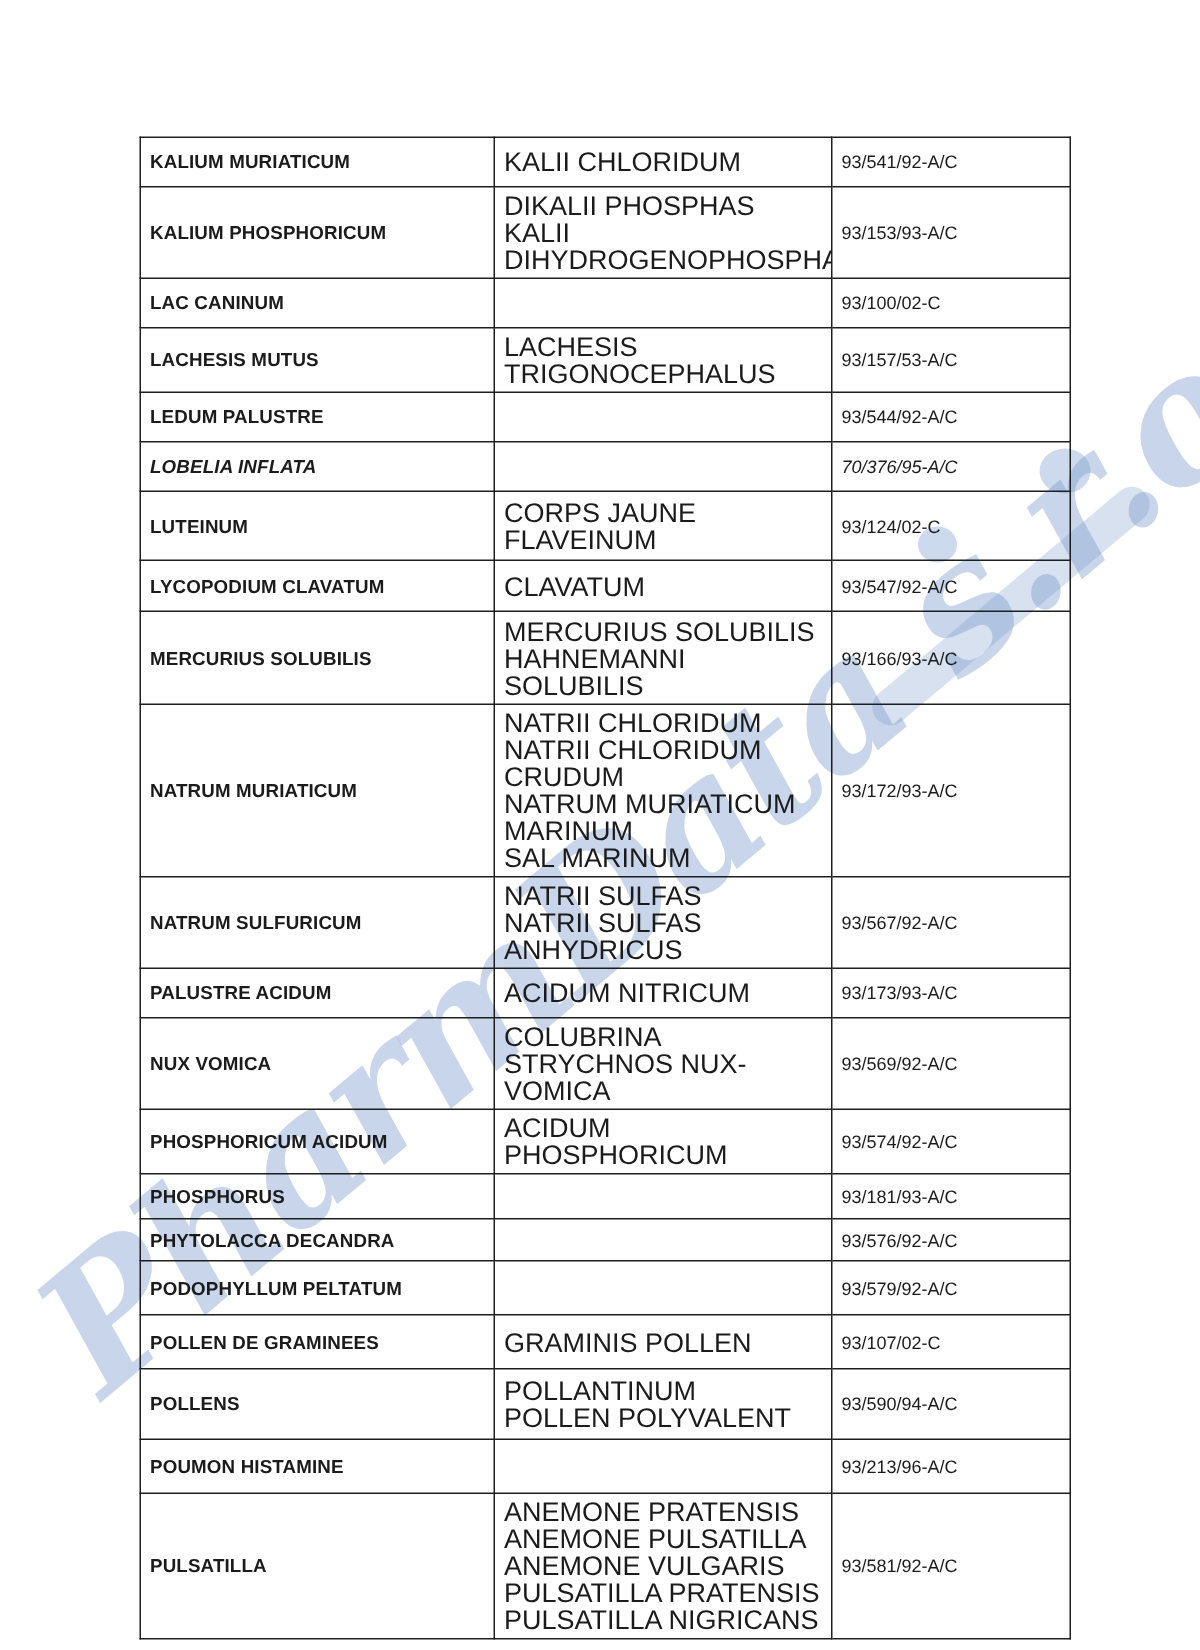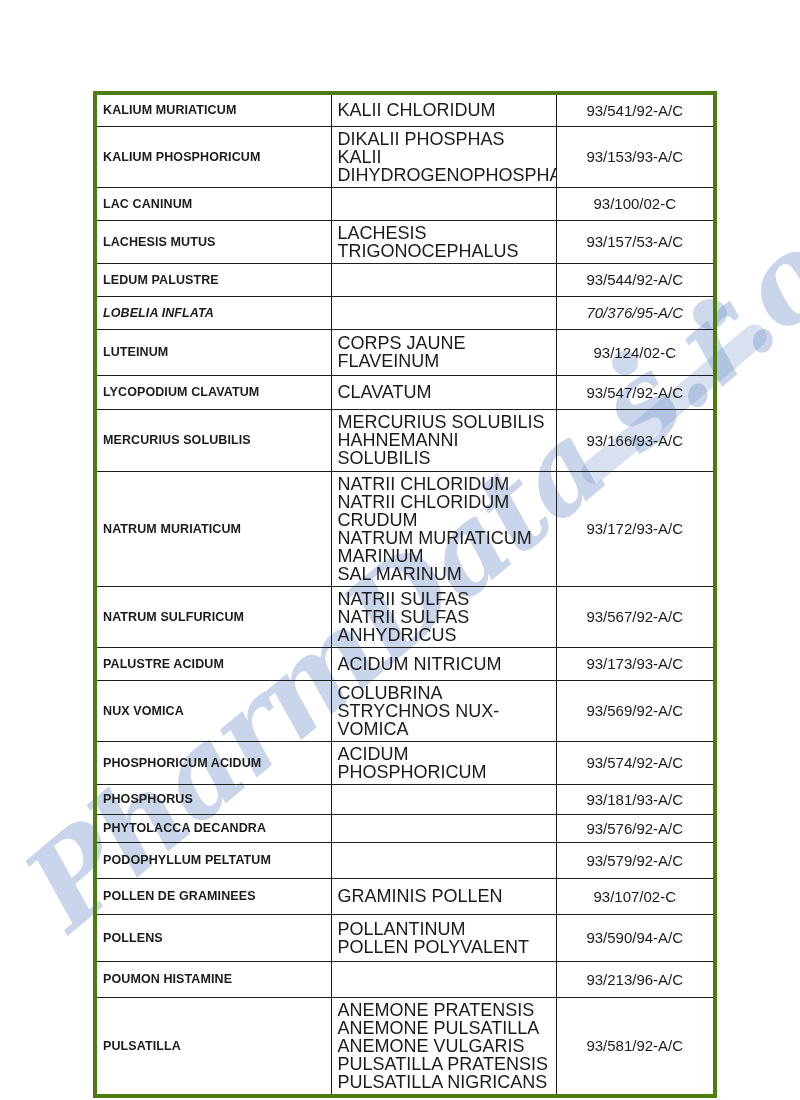--- a/index.html
+++ b/index.html
@@ -54,42 +54,41 @@
   .tbl-wrap {
     position: absolute;
     left: 93px; top: 91px;
     z-index: 1;
   }
   table.tbl {
     border-collapse: collapse;
     table-layout: fixed;
     width: 620px;
     background: transparent;
-    border: 4px solid #4d7c0f;
+    border: 1px solid #4d7c0f;
   }
   table.tbl td {
     border: 1.5px solid #1e1e1e;
     vertical-align: middle;
     padding: 3px 6px;
     overflow: hidden;
   }
   td.c-name {
     width: 236px;
     font-weight: bold;
     font-size: 12.5px;
     letter-spacing: 0.1px;
   }
   td.c-syn {
     width: 225px;
     font-size: 18px;
   }
   td.c-reg {
     width: 159px;
-    font-size: 15px;
-    text-align: center;
+    font-size: 12px;
   }
   .syn-line { line-height: 18px; }
 </style>
 </head>
 <body>
 
 <div class="page">
 
   <div class="watermark">
     <span>PharmData s.r.o.</span>

